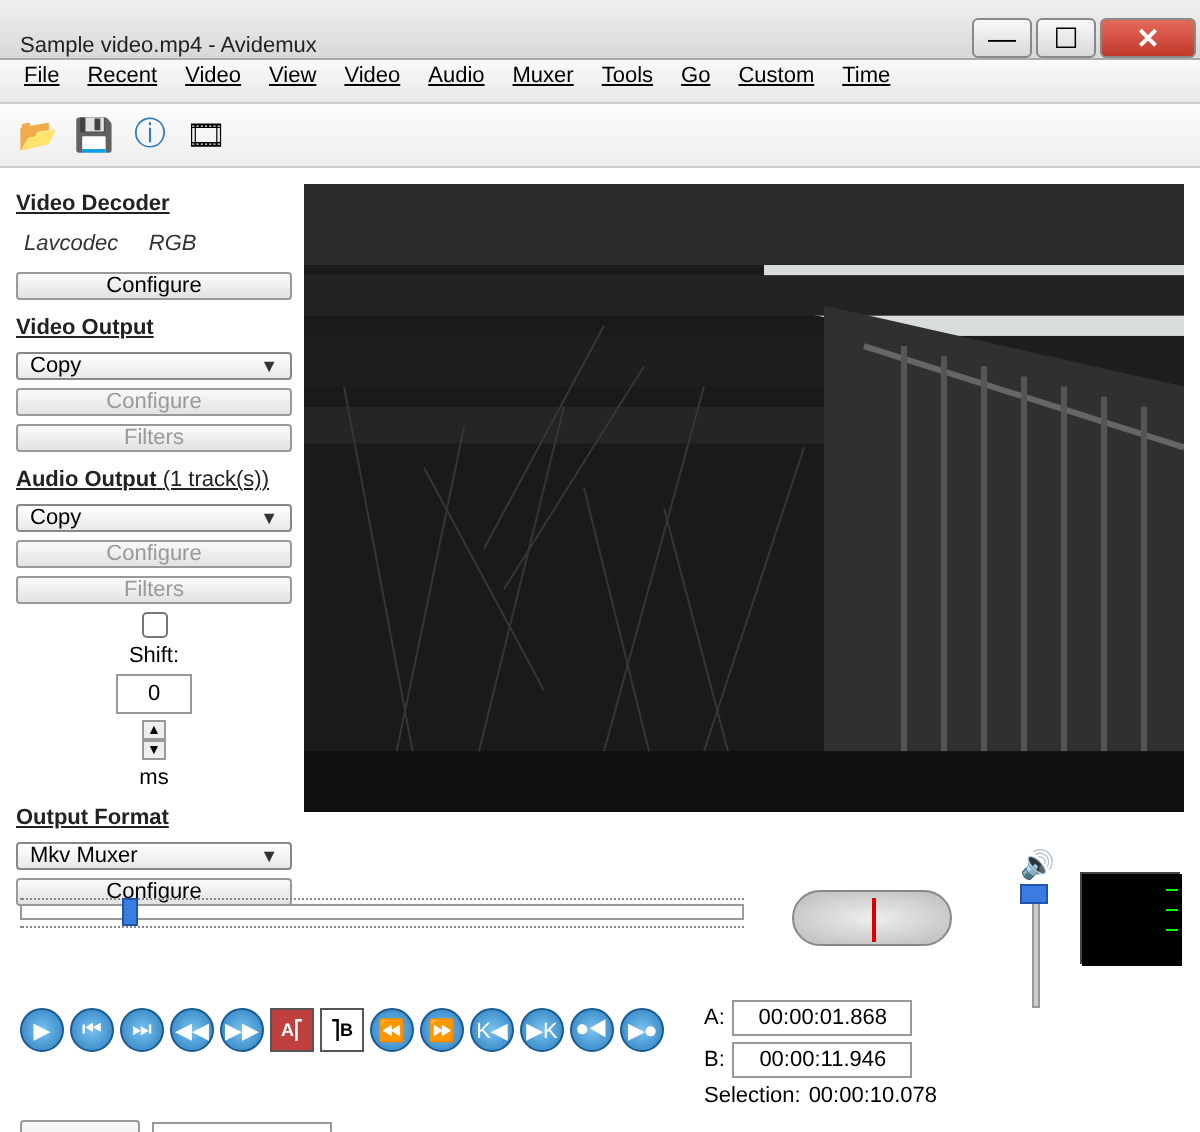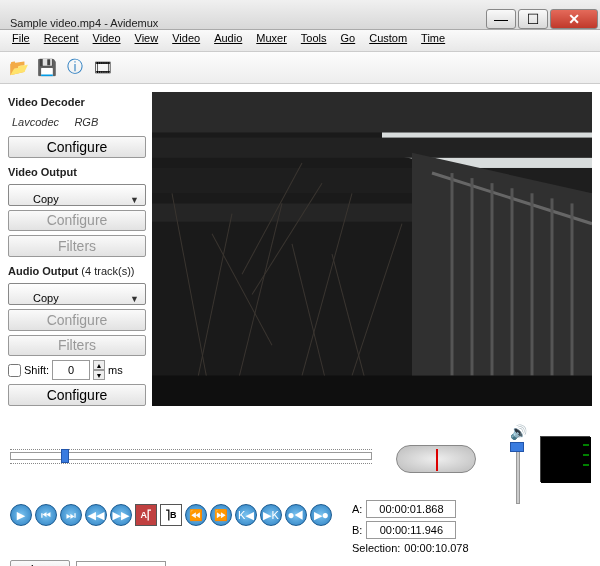--- a/index.html
+++ b/index.html
@@ -15,27 +15,27 @@
 
 .menubar { height: 22px; background: linear-gradient(#fafafa, #e8e8e8); border-bottom: 1px solid #ccc; display: flex; align-items: flex-start; padding: 0 6px; gap: 2px; }
 .menuitem { padding: 2px 6px; cursor: pointer; }
 .menuitem .u { text-decoration: underline; }
 
 .toolbar { height: 32px; background: linear-gradient(#fdfdfd, #ededed); border-bottom: 1px solid #ccc; display: flex; align-items: center; padding: 0 8px; gap: 6px; }
 .tbicon { width: 22px; height: 22px; display: flex; align-items: center; justify-content: center; cursor: pointer; font-size: 16px; }
 
 .mainarea { display: flex; padding: 8px; gap: 6px; height: 330px; }
 .leftpanel { width: 138px; display: flex; flex-direction: column; gap: 4px; }
-.section-title { font-weight: bold; color: #222; margin-top: 4px; margin-bottom: 2px; }
+.section-title { font-weight: bold; color: #222; margin-top: 4px; margin-bottom: 2px; text-decoration: underline; }
 .section-sub { color: #333; padding: 2px 0 4px 4px; font-style: italic; }
-.btn { height: 22px; background: linear-gradient(#fafafa, #e2e2e2); border: 1px solid #999; border-radius: 2px; display: flex; align-items: center; justify-content: center; cursor: pointer; font-size: 14px; }
+.btn { height: 22px; background: linear-gradient(#fafafa, #e2e2e2); border: 1px solid #999; border-radius: 2px; display: flex; align-items: center; justify-content: center; cursor: pointer; font-size: 11px; }
 .btn.disabled { color: #999; cursor: default; }
-.sel { height: 22px; background: linear-gradient(#fff, #e8e8e8); border: 1px solid #888; border-radius: 2px; display: flex; align-items: flex-end; padding: 0 24px; cursor: pointer; position: relative; font-size: 11px; }
+.sel { height: 22px; background: linear-gradient(#fff, #e8e8e8); border: 1px solid #888; border-radius: 2px; display: flex; align-items: center; padding: 0 6px; cursor: pointer; position: relative; font-size: 11px; }
 .sel::after { content: "▼"; position: absolute; right: 6px; font-size: 9px; color: #333; }
-.shiftrow { display: flex; align-items: center; gap: 3px; }
+.shiftrow { display: flex; align-items: center; gap: 3px; flex-direction: column; }
 .shiftrow input[type=checkbox] { width: 13px; height: 13px; }
 .spin { width: 38px; height: 20px; border: 1px solid #999; background: #fff; text-align: center; font-size: 11px; }
 .spinbtns { display: flex; flex-direction: column; }
 .spinbtns div { width: 12px; height: 10px; border: 1px solid #999; background: #eee; font-size: 7px; display: flex; align-items: center; justify-content: center; cursor: pointer; }
 
 .preview { flex: 1; background: #222; position: relative; overflow: hidden; }
 .preview svg { width: 100%; height: 100%; display: block; }
 
 .bottomarea { padding: 4px 10px 8px 10px; }
 .timerow { display: flex; align-items: center; gap: 4px; margin: 6px 0; }
@@ -111,38 +111,42 @@
 
     <div class="section-title">Video Output</div>
     <div class="sel">
         <span>Copy</span>
       </div>
     <div class="btn disabled">Configure</div>
     <div class="btn disabled">Filters</div>
 
     <div class="section-title">
       <span>Audio Output</span>
-      <span style="font-weight:normal;">(4 track(s))</span>
+      <span style="font-weight:normal;">(1 track(s))</span>
     </div>
     <div class="sel">
         <span>Copy</span>
       </div>
     <div class="btn disabled">Configure</div>
     <div class="btn disabled">Filters</div>
     <div class="shiftrow">
       <input type="checkbox" style="">
       <span>Shift:</span>
       <input class="spin" value="0" style="">
       <div class="spinbtns">
         <div>▲</div>
         <div>▼</div>
       </div>
       <span>ms</span>
     </div>
 
+    <div class="section-title">Output Format</div>
+    <div class="sel">
+        <span>Mkv Muxer</span>
+      </div>
     <div class="btn">Configure</div>
 
   </div>
 
   <div class="preview">
     <svg viewBox="0 0 440 310" preserveAspectRatio="none">
       <rect width="440" height="310" fill="#1a1a1a"></rect>
       <polygon points="230,0 440,0 440,100 230,60" fill="#d8dcdc"></polygon>
       <rect x="0" y="0" width="440" height="40" fill="#2a2a2a"></rect>
       <rect x="0" y="45" width="440" height="20" fill="#222"></rect>

